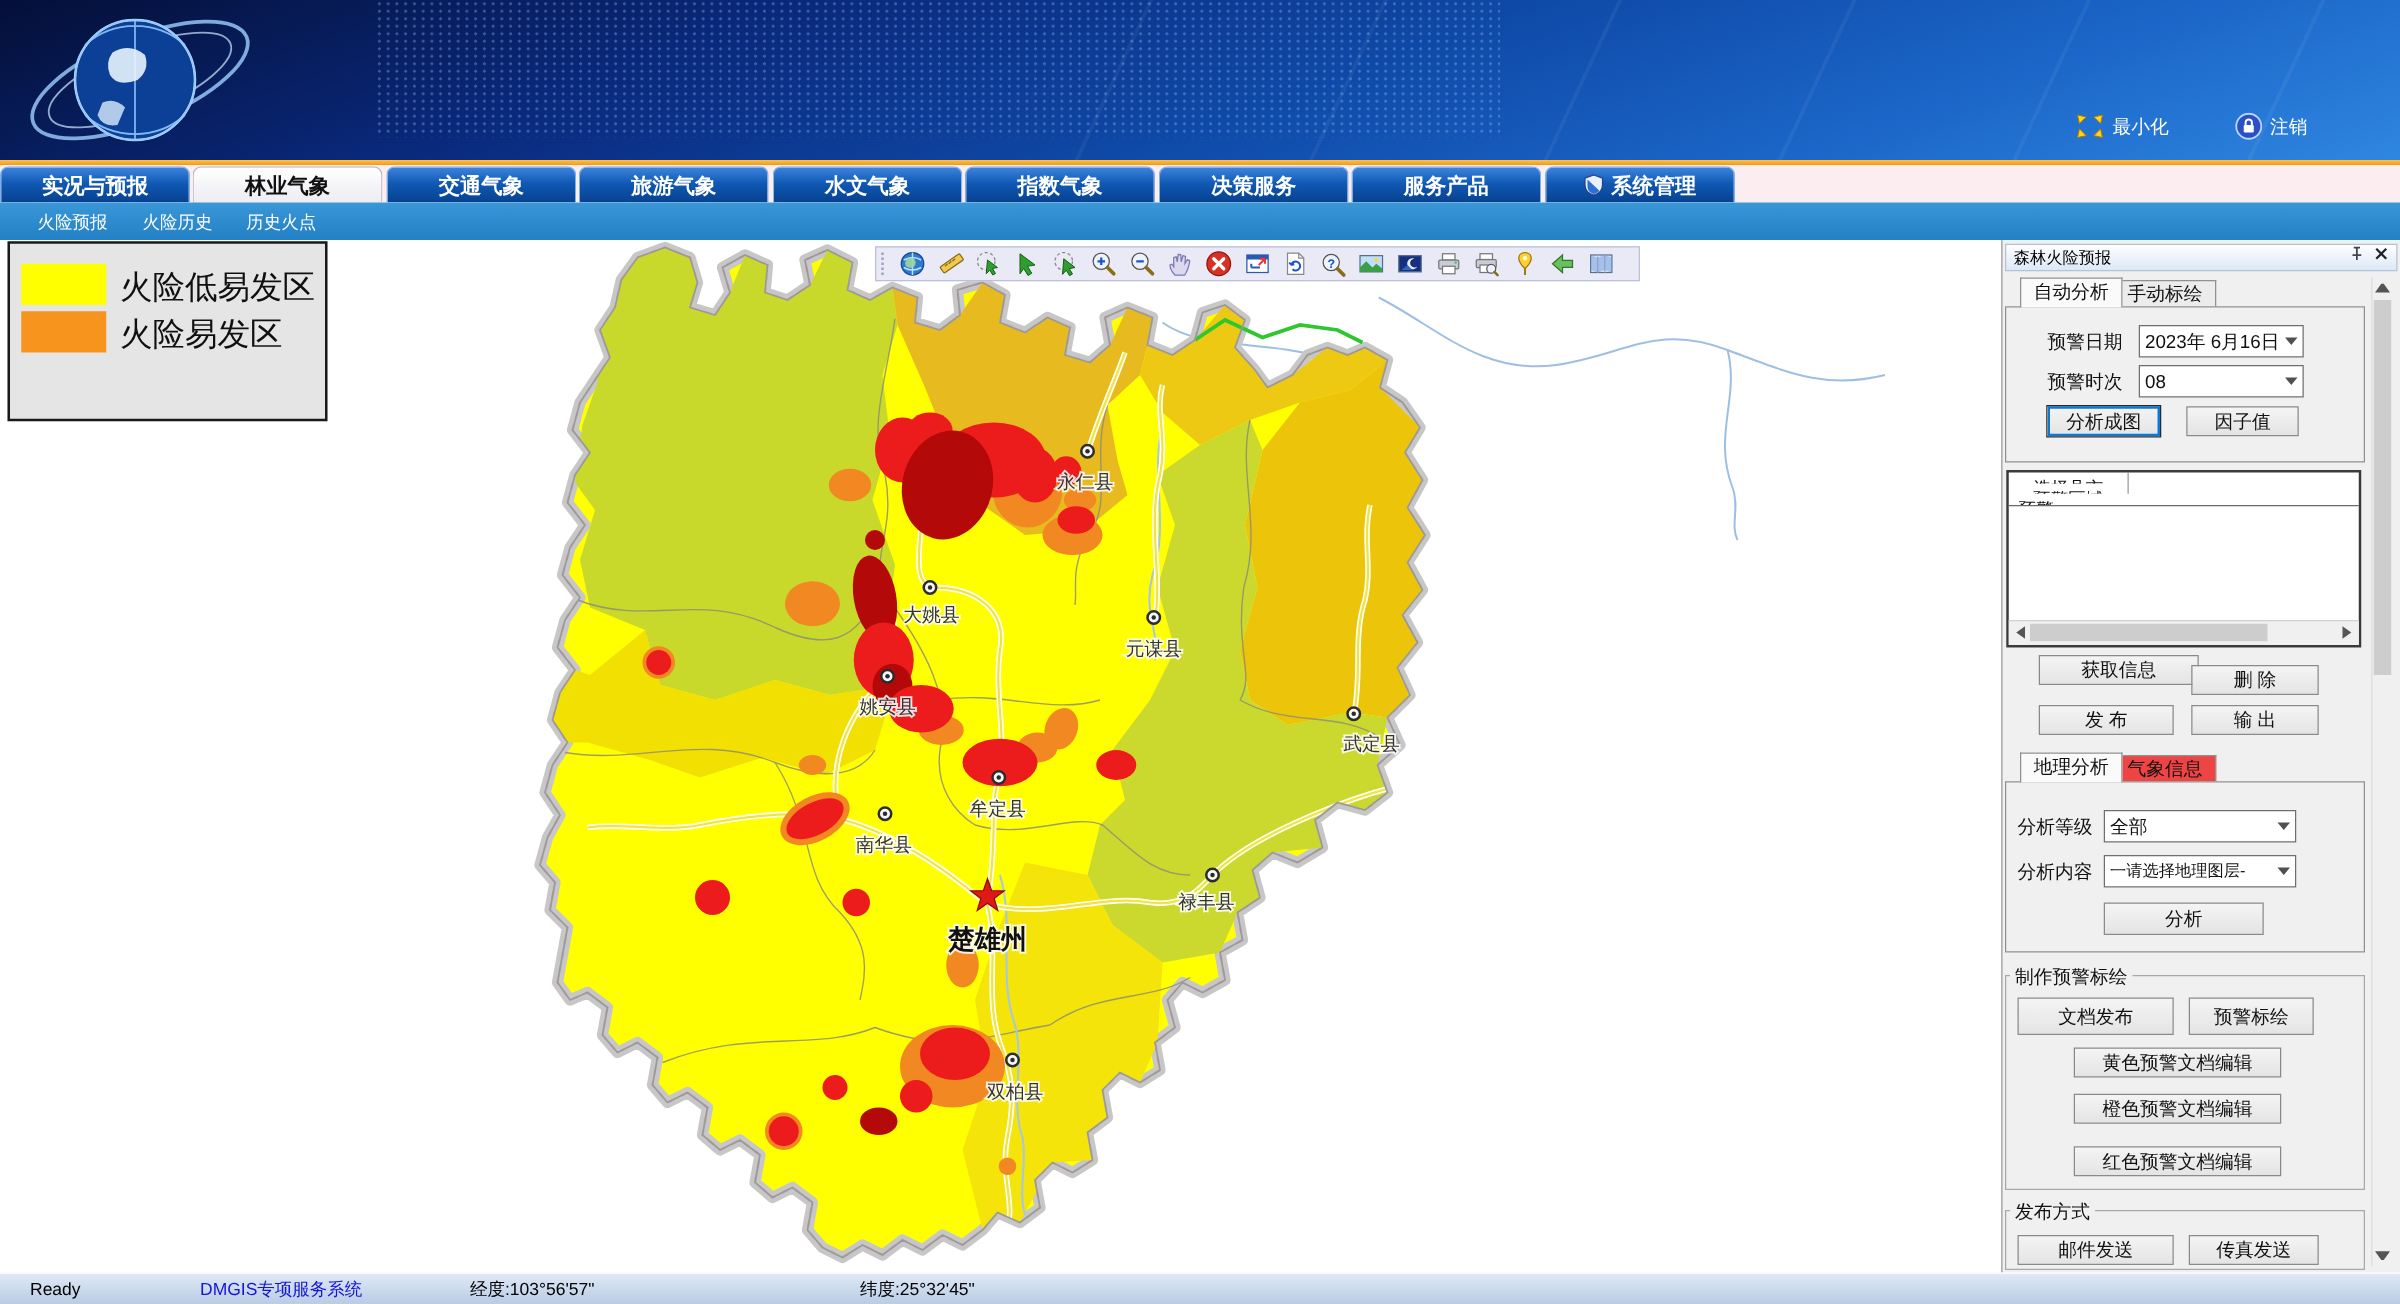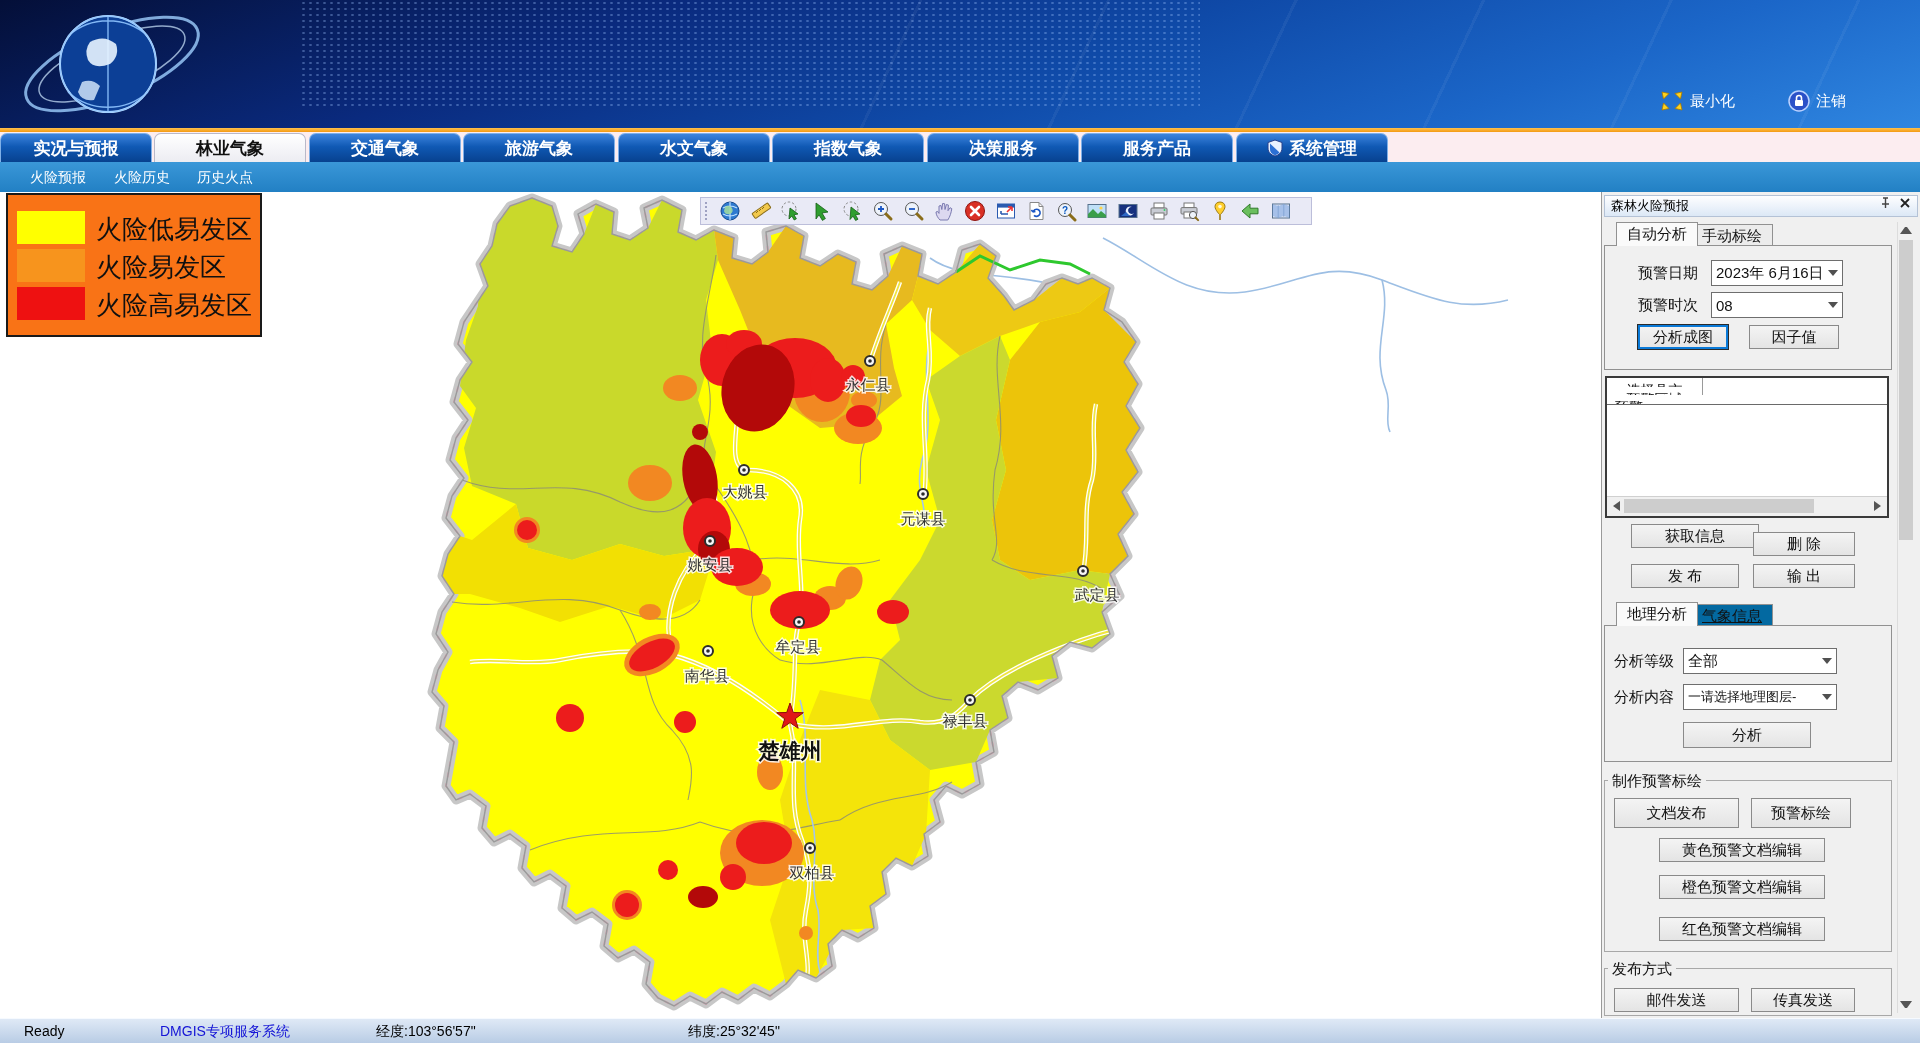--- a/index.html
+++ b/index.html
@@ -29,21 +29,21 @@
     border:1px solid #7fb0e8;border-bottom:none;color:#fff;font-size:17px;font-weight:bold;
     display:flex;align-items:center;justify-content:center;gap:6px;box-sizing:border-box;cursor:pointer;}
   .ntab.active{background:linear-gradient(180deg,#ffffff,#ececf2);color:#101010;border-color:#b9b9c9;}
 
   
   .subtabbar{left:0;top:162px;width:1920px;height:30px;background:linear-gradient(#3a97d8,#2280c4);}
   .stab{position:absolute;top:0;height:30px;line-height:30px;color:#fff;font-size:14px;cursor:pointer;}
 
   
   .map-area{left:0;top:192px;width:1601px;height:826px;background:#fff;overflow:hidden;}
-  .legend{position:absolute;left:6px;top:1px;width:252px;height:140px;background:#f97316;border:2px solid #1a1a1a;z-index:5;}
+  .legend{position:absolute;left:6px;top:1px;width:252px;height:140px;background:#e5e5e5;border:2px solid #1a1a1a;z-index:5;}
   .lrow{position:absolute;left:0;width:100%;height:38px;}
   .lswatch{position:absolute;left:9px;top:2px;width:68px;height:33px;}
   .ltext{position:absolute;left:88px;top:3px;font-family:"Liberation Serif",serif;font-size:26px;color:#101010;white-space:nowrap;}
 
   .toolbar{position:absolute;left:700px;top:5px;width:612px;height:28px;background:#e9eaf6;
     border:1px solid #bcbeda;box-sizing:border-box;z-index:6;display:flex;align-items:center;}
   .grip{width:4px;height:18px;border-left:2px dotted #9fa2c2;margin:0 4px 0 4px;}
   .tbi{width:22px;height:22px;margin:0 4.3px;cursor:pointer;}
   .tbi svg{display:block;}
 
@@ -51,21 +51,21 @@
   .panel{left:1601px;top:192px;width:319px;height:826px;background:#f0f0f0;border-left:1px solid #9a9a9a;box-sizing:border-box;font-size:15px;color:#111;}
   .ptitle{position:absolute;left:2px;top:3px;width:314px;height:22px;background:linear-gradient(#fefeff,#dce8f6);
     border:1px solid #b4c2d6;box-sizing:border-box;font-size:13px;line-height:20px;padding-left:6px;color:#000;}
   .ptool{position:absolute;top:4px;width:14px;height:14px;cursor:pointer;}
   .vscroll{position:absolute;left:295px;top:30px;width:17px;height:791px;background:#f0f0f0;border-left:1px solid #dcdcdc;}
   .varrow{position:absolute;left:2px;width:12px;height:12px;}
   .vthumb{position:absolute;left:1px;top:18px;width:14px;height:300px;background:#cdcdcd;}
   .ptab{position:absolute;height:22px;line-height:21px;padding:0 10px;border:1px solid #919191;border-bottom:none;
     background:#ececec;box-sizing:border-box;cursor:pointer;font-size:15px;margin-left:12px;}
   .ptab.on{background:#fafafa;height:24px;z-index:2;}
-  .ptab.blue{background:#0369a1;text-decoration:underline;}
+  .ptab.blue{background:#ef4444;}
   .pagebox{position:absolute;border:1px solid #919191;background:#f0f0f0;box-sizing:border-box;}
   .plabel{position:absolute;font-size:15px;color:#111;white-space:nowrap;}
   .combo{position:absolute;background:#fff;border:1px solid #6e6e6e;box-sizing:border-box;display:flex;align-items:center;cursor:pointer;}
   .combo .val{flex:1;padding-left:4px;font-size:15px;white-space:nowrap;overflow:hidden;}
   .combo .chev{width:18px;display:flex;justify-content:center;}
   .combo .chev i{border-left:5px solid transparent;border-right:5px solid transparent;border-top:6px solid #505050;}
   .wbtn{position:absolute;background:linear-gradient(#f4f4f4,#e4e4e4);border:1px solid #8a8a8a;box-sizing:border-box;
     display:flex;align-items:center;justify-content:center;font-size:15px;color:#111;cursor:pointer;}
   .wbtn.focus{border:1px solid #2a2a2a;box-shadow:inset 0 0 0 2px #0a7ad8;text-align:center;}
   .grp{position:absolute;border:1px solid #a8a8a8;box-sizing:border-box;}
@@ -344,24 +344,20 @@
     
     <div class="legend">
       <div class="lrow" style="top:14px">
         <div class="lswatch" style="background:#ffff00"></div>
         <div class="ltext">火险低易发区</div>
       </div>
       <div class="lrow" style="top:52px">
         <div class="lswatch" style="background:#f7941d"></div>
         <div class="ltext">火险易发区</div>
       </div>
-      <div class="lrow" style="top:90px">
-        <div class="lswatch" style="background:#ee1111"></div>
-        <div class="ltext">火险高易发区</div>
-      </div>
     </div>
 
     
     <div class="toolbar">
       <div class="grip"></div>
       <div class="tbi">
           <svg viewBox="0 0 22 22">
             <circle cx="11" cy="11" r="9" fill="#2e7ad0" stroke="#16498e"></circle>
             <path d="M4,8 q7,-4 14,0 M4,14 q7,4 14,0 M11,2 v18" stroke="#bfe0ff" fill="none" stroke-width="1.2"></path>
             <path d="M6,7 q4,-3 7,1 q2,4 -2,6 q-5,1 -6,-3 Z" fill="#9fd8a0" opacity=".9"></path>

